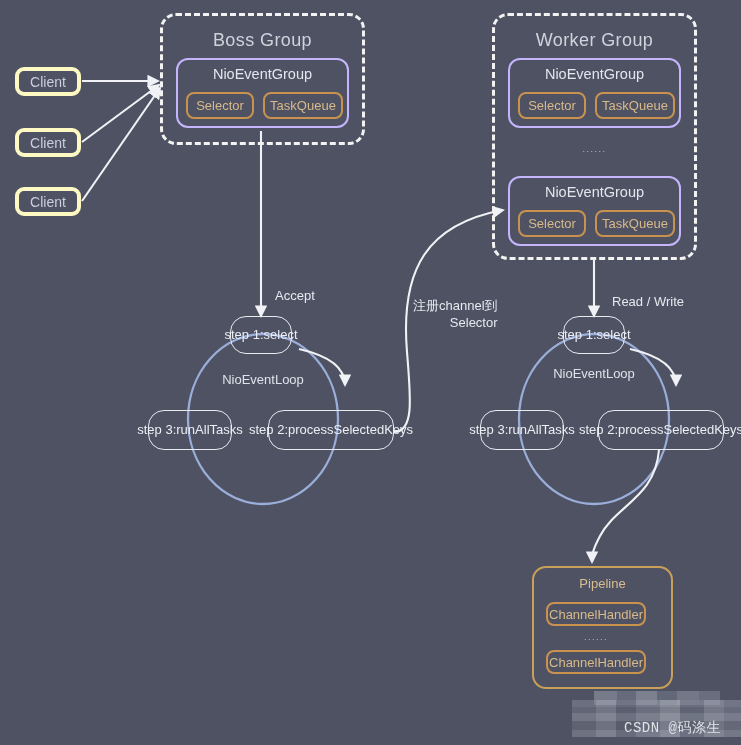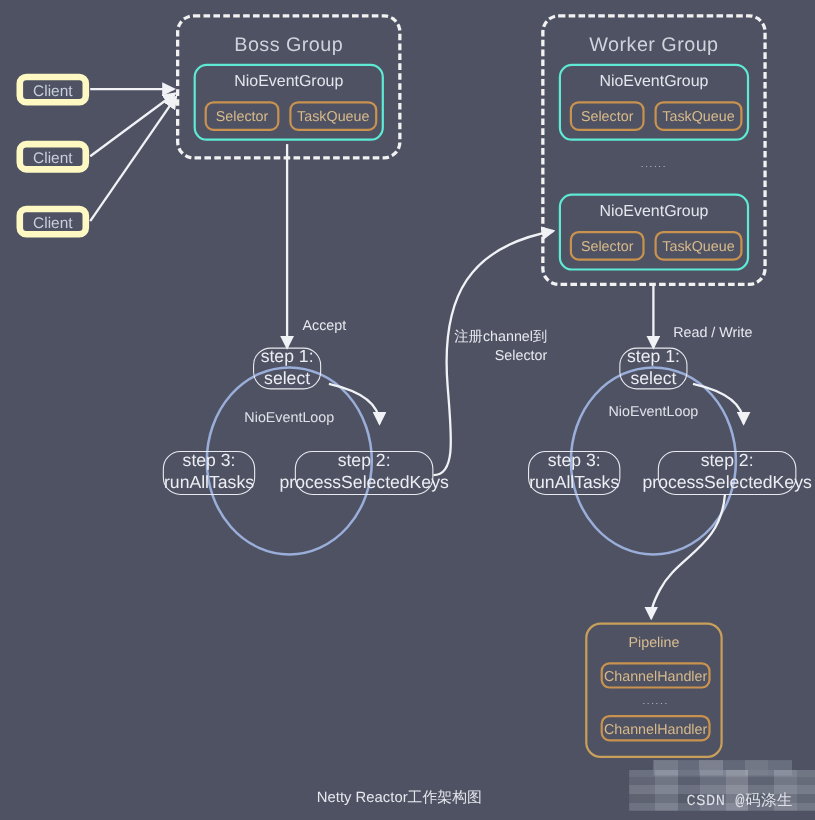--- a/index.html
+++ b/index.html
@@ -36,21 +36,21 @@
     position: absolute;
     left: 0;
     right: 0;
     text-align: center;
     color: #cfd3dc;
     font-size: 18px;
     letter-spacing: .4px;
   }
   .nio-group {
     position: absolute;
-    border: 2px solid #5eead4;
+    border: 2px solid #c4b5fd;
     border-radius: 12px;
     box-sizing: border-box;
   }
   .nio-group-title {
     position: absolute;
     left: 0;
     right: 0;
     top: 6px;
     text-align: center;
     color: #e3e6ed;
@@ -64,39 +64,38 @@
     color: #d8b98a;
     font-size: 13px;
     display: flex;
     align-items: center;
     justify-content: center;
     text-align: center;
     white-space: nowrap;
   }
   .client-box {
     position: absolute;
-    border: 6px solid #fef9c3;
+    border: 4px solid #fef9c3;
     border-radius: 9px;
     box-sizing: border-box;
     color: #c9cfdb;
     font-size: 14px;
     display: flex;
     align-items: center;
     justify-content: center;
   }
   .step-box {
     position: absolute;
     border: 1.6px solid #e8eaef;
     border-radius: 16px;
     box-sizing: border-box;
     color: #eceef3;
-    font-size: 16px;
+    font-size: 13px;
     line-height: 1.25;
     display: flex;
-    flex-direction: column;
     align-items: center;
     justify-content: center;
     text-align: center;
     background: transparent;
     white-space: nowrap;
     padding: 0 6px;
   }
   .loop-label {
     position: absolute;
     color: #dfe2e9;
@@ -291,30 +290,29 @@
   </div>
   <div class="step-box" style="left:598px; top:410px; width:126px; height:40px;">
     <span>step 2:</span>
     <span>processSelectedKeys</span>
   </div>
   <div class="step-box" style="left:480px; top:410px; width:84px; height:40px;">
     <span>step 3:</span>
     <span>runAllTasks</span>
   </div>
 
-  <div class="pipeline-box" style="left:532px; top:566px; width:125px; height:123px;">
+  <div class="pipeline-box" style="left:532px; top:566px; width:141px; height:123px;">
     <div class="pipeline-title">Pipeline</div>
     <div class="tan-box" style="left:12px; top:34px; width:100px; height:24px;">
       <span>ChannelHandler</span>
     </div>
     <div class="ellipsis-dots" style="left:12px; top:64px; width:100px;">......</div>
     <div class="tan-box" style="left:12px; top:82px; width:100px; height:24px;">
       <span>ChannelHandler</span>
     </div>
   </div>
 
-  <div class="caption" style="left:288px; top:716px;">Netty Reactor工作架构图</div>
 
   <div class="mosaic2"></div>
   <div class="mosaic"></div>
   <div class="watermark" style="left:624px; top:719px;font-family:Liberation Mono, monospace;">CSDN @码涤生</div>
 
 </div>
 
 </body></html>

